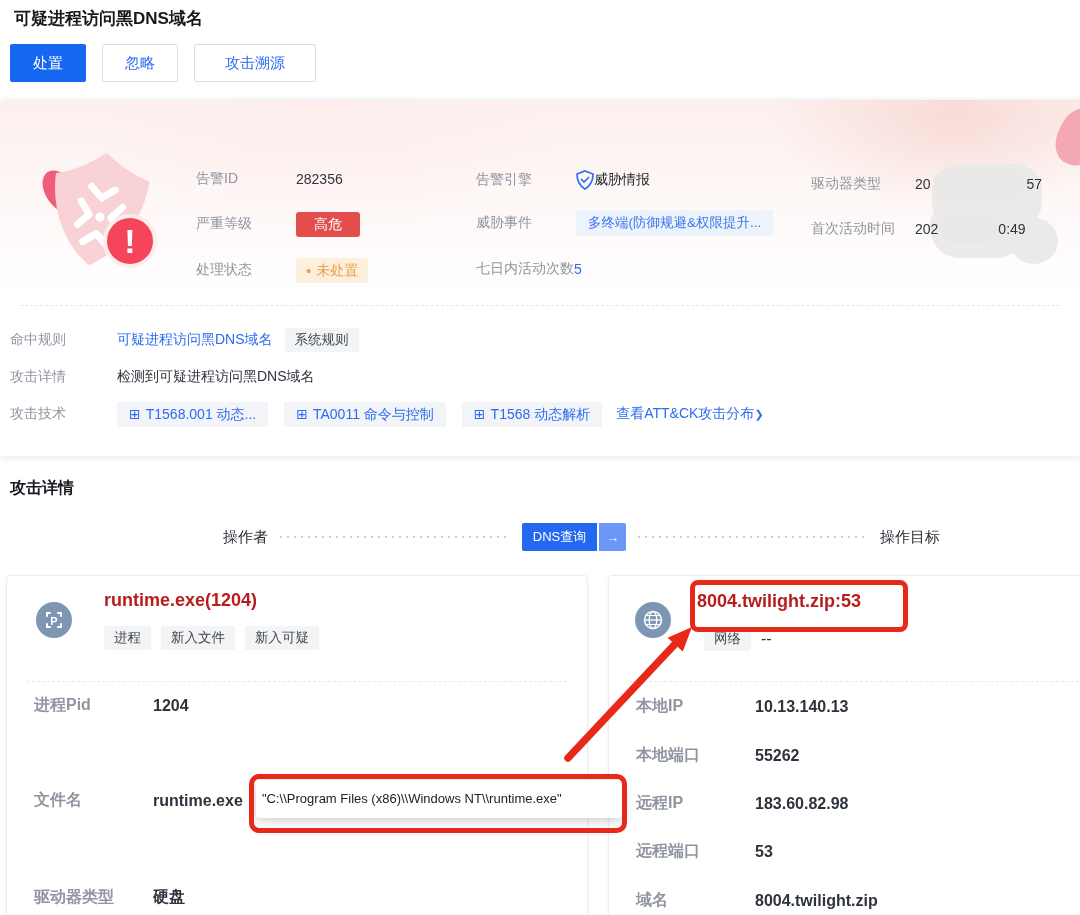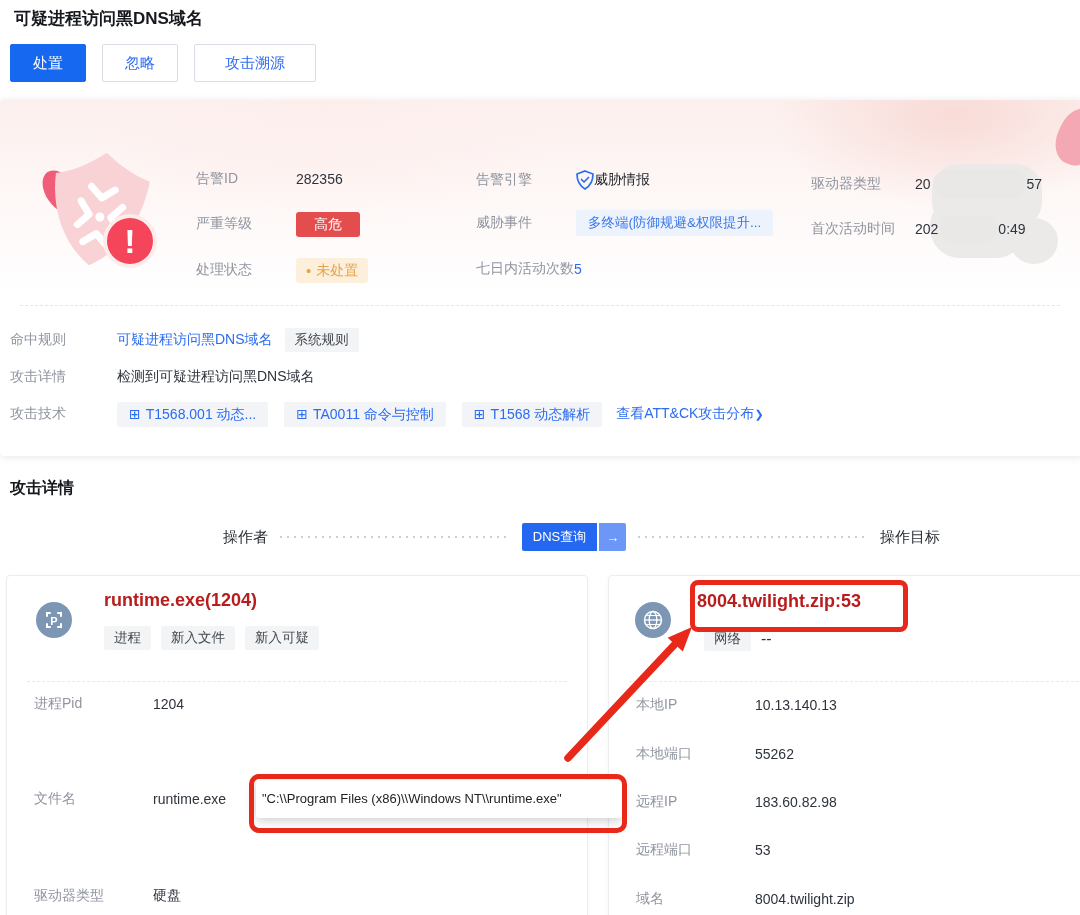--- a/index.html
+++ b/index.html
@@ -61,21 +61,21 @@
   .dns-badge{display:inline-flex;flex:none;}
   .dns-main{background:#2468f2;color:#fff;font-size:13px;padding:5px 11px;border-radius:2px 0 0 2px;}
   .dns-arrow{background:#6d97f6;color:#fff;font-size:13px;padding:5px 7px;margin-left:2px;
     border-radius:0 2px 2px 0;display:flex;align-items:center;}
   .entity-card{position:absolute;background:#fff;border:1px solid #ecedf0;border-radius:4px;
     box-shadow:0 1px 4px rgba(0,0,0,.04);}
   .avatar{position:absolute;width:36px;height:36px;border-radius:50%;background:#7d96b4;
     display:flex;align-items:center;justify-content:center;}
   .card-title{position:absolute;font-size:18px;font-weight:bold;color:#b91c1c;}
   .card-tags{position:absolute;display:flex;gap:10px;align-items:center;}
-  .frow{position:absolute;display:flex;font-size:14px;}
+  .frow{position:absolute;display:flex;font-size:16px;font-weight:bold;}
   .flab{width:119px;color:#9095a0;flex:none;}
   .fval{color:#2e343d;white-space:nowrap;display:inline-flex;align-items:center;gap:6px;}
   .copy-ic{cursor:pointer;display:inline-flex;flex:none;}
   .dashline{border-top:1px dashed #e7e8eb;position:absolute;}
   
   .tooltip-pop{position:absolute;background:#fff;box-shadow:0 2px 12px rgba(0,0,0,.22);
     border-radius:3px;font-size:13px;line-height:38px;height:38px;padding:0 6px;
     white-space:nowrap;overflow:hidden;z-index:5;color:#222;}
   .red-box{position:absolute;border:5px solid #e8291a;border-radius:10px;z-index:6;pointer-events:none;}
   .pink-corner{position:absolute;width:42px;height:58px;background:#f3a8b3;border-radius:45%;

